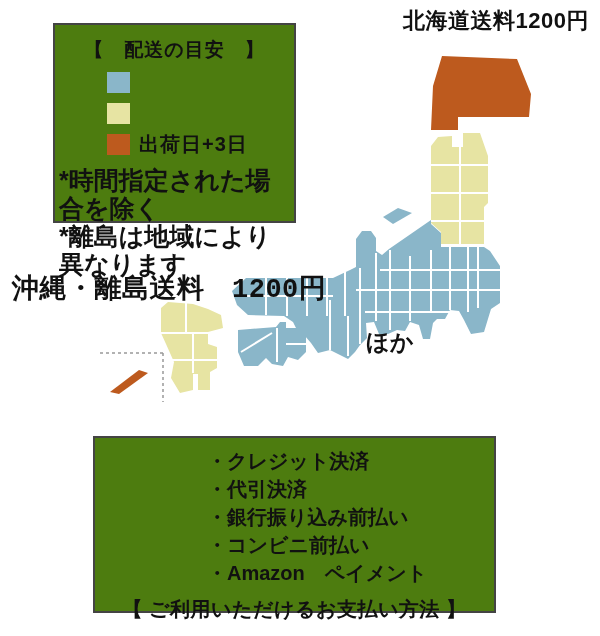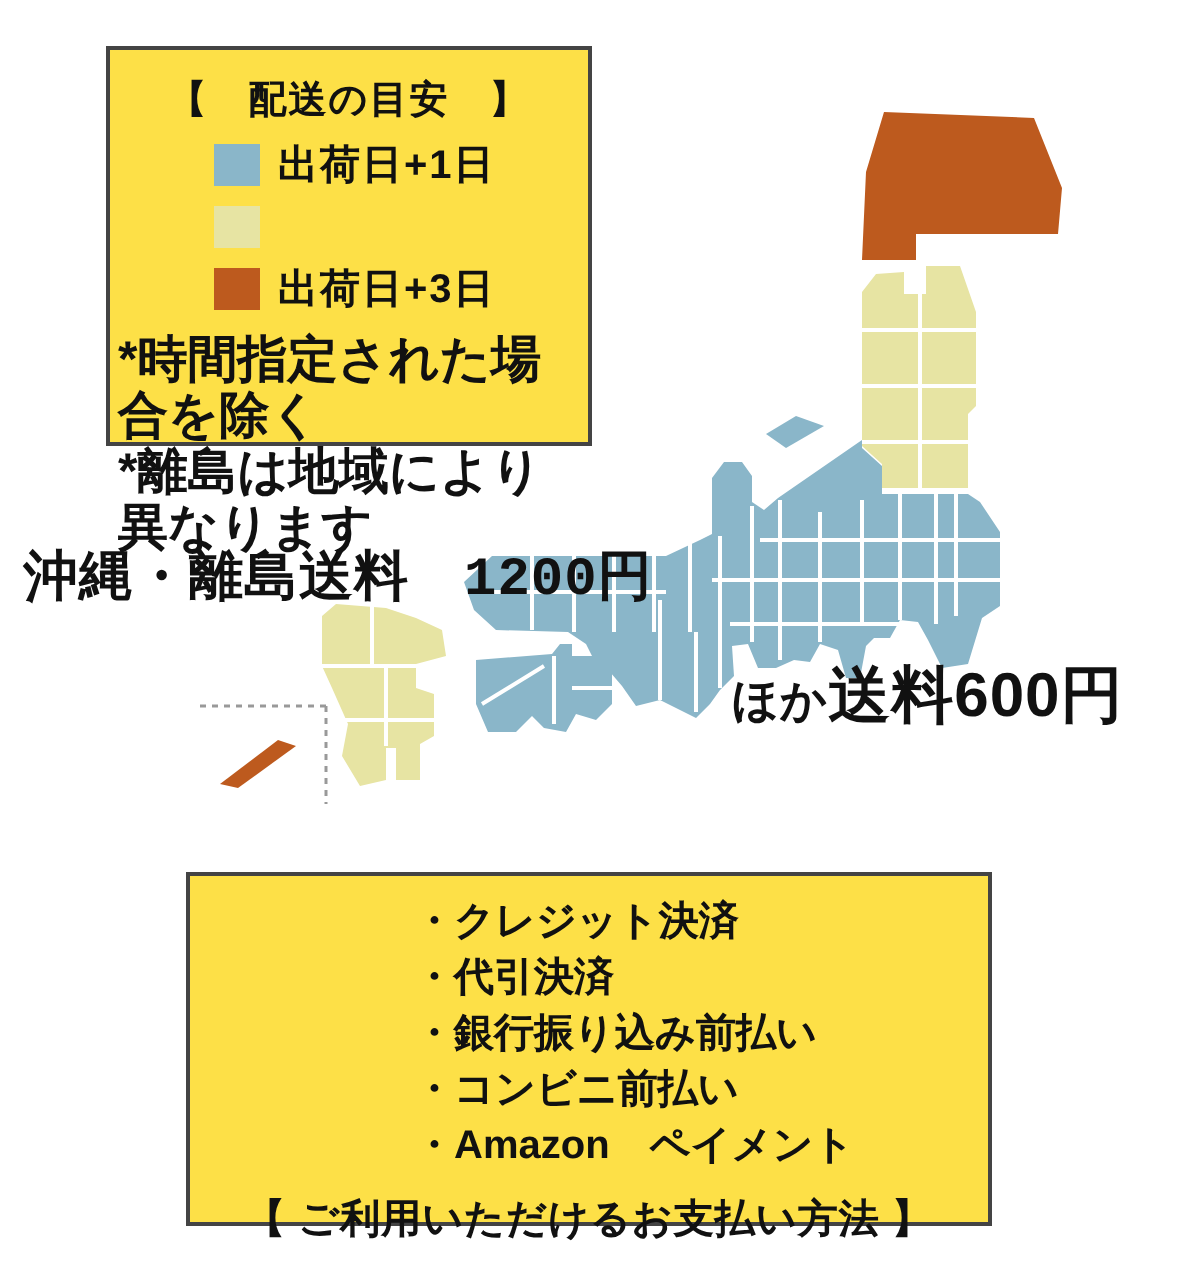--- a/index.html
+++ b/index.html
@@ -7,21 +7,21 @@
   #stage{position:relative;width:600px;height:636px;background:#fff;overflow:hidden;}
   #map-svg{position:absolute;left:0;top:0;}
 
   .floating-label{position:absolute;white-space:nowrap;font-weight:600;letter-spacing:0.5px;}
   #hokkaido-label{left:403px;top:6px;font-size:22px;}
   #okinawa-label{left:12px;top:270px;font-size:27px;font-family:Liberation Mono, monospace;}
   #other-label{left:366px;top:327px;display:flex;align-items:baseline;}
   #other-label .prefix{font-size:23px;font-weight:600;}
   #other-label .main{font-size:31px;font-weight:600;}
 
-  .panel{position:absolute;border:2px solid #a3a3a3;background:#fde047;box-sizing:border-box;}
+  .panel{position:absolute;border:2px solid #a3a3a3;background:#4d7c0f;box-sizing:border-box;}
   #legend-box{left:53px;top:23px;width:243px;height:200px;}
   #legend-title{text-align:center;font-size:19px;font-weight:700;margin-top:12px;letter-spacing:1px;}
   .legend-row{display:flex;align-items:center;margin:8px 0 0 52px;height:23px;}
   .legend-row svg{flex:0 0 auto;display:block;}
   .legend-row .lg-label{font-size:20px;font-weight:700;margin-left:9px;letter-spacing:1px;}
   .legend-notes{margin:10px 0 0 4px;}
   .legend-note{font-size:25px;font-weight:700;line-height:28px;letter-spacing:0px;}
 
   #payment-box{left:93px;top:436px;width:403px;height:177px;}
   #payment-title{text-align:center;font-size:20px;font-weight:700;margin-top:9px;letter-spacing:0.5px;}
@@ -92,36 +92,35 @@
     </g>
 
     <g stroke-dasharray="3,3" stroke-width="1.5" fill="none" stroke="#999999">
       <line x1="100" y1="353" x2="163" y2="353"></line>
       <line x1="163" y1="353" x2="163" y2="402"></line>
     </g>
 
     <polygon points="110,392 139,370 148,373 119,394" fill="#bd5a1e"></polygon>
   </svg>
 
+  <div id="hokkaido-label" class="floating-label">北海道送料1200円</div>
 
   <div id="okinawa-label" class="floating-label">沖縄・離島送料　1200円</div>
 
   <div id="other-label" class="floating-label">
     <span class="prefix">ほか</span>
-    <span class="main">送料600円</span>
   </div>
 
   <div id="legend-box" class="panel" style="border-color: rgb(68, 68, 68);">
     <div id="legend-title">【　配送の目安　】</div>
 
     <div class="legend-row">
       <svg width="23" height="21">
         <rect x="0" y="0" width="23" height="21" fill="#8ab6c9"></rect>
       </svg>
-      <span class="lg-label">出荷日+1日</span>
     </div>
 
     <div class="legend-row">
       <svg width="23" height="21">
         <rect x="0" y="0" width="23" height="21" fill="#e7e4a3"></rect>
       </svg>
     </div>
 
     <div class="legend-row">
       <svg width="23" height="21">

